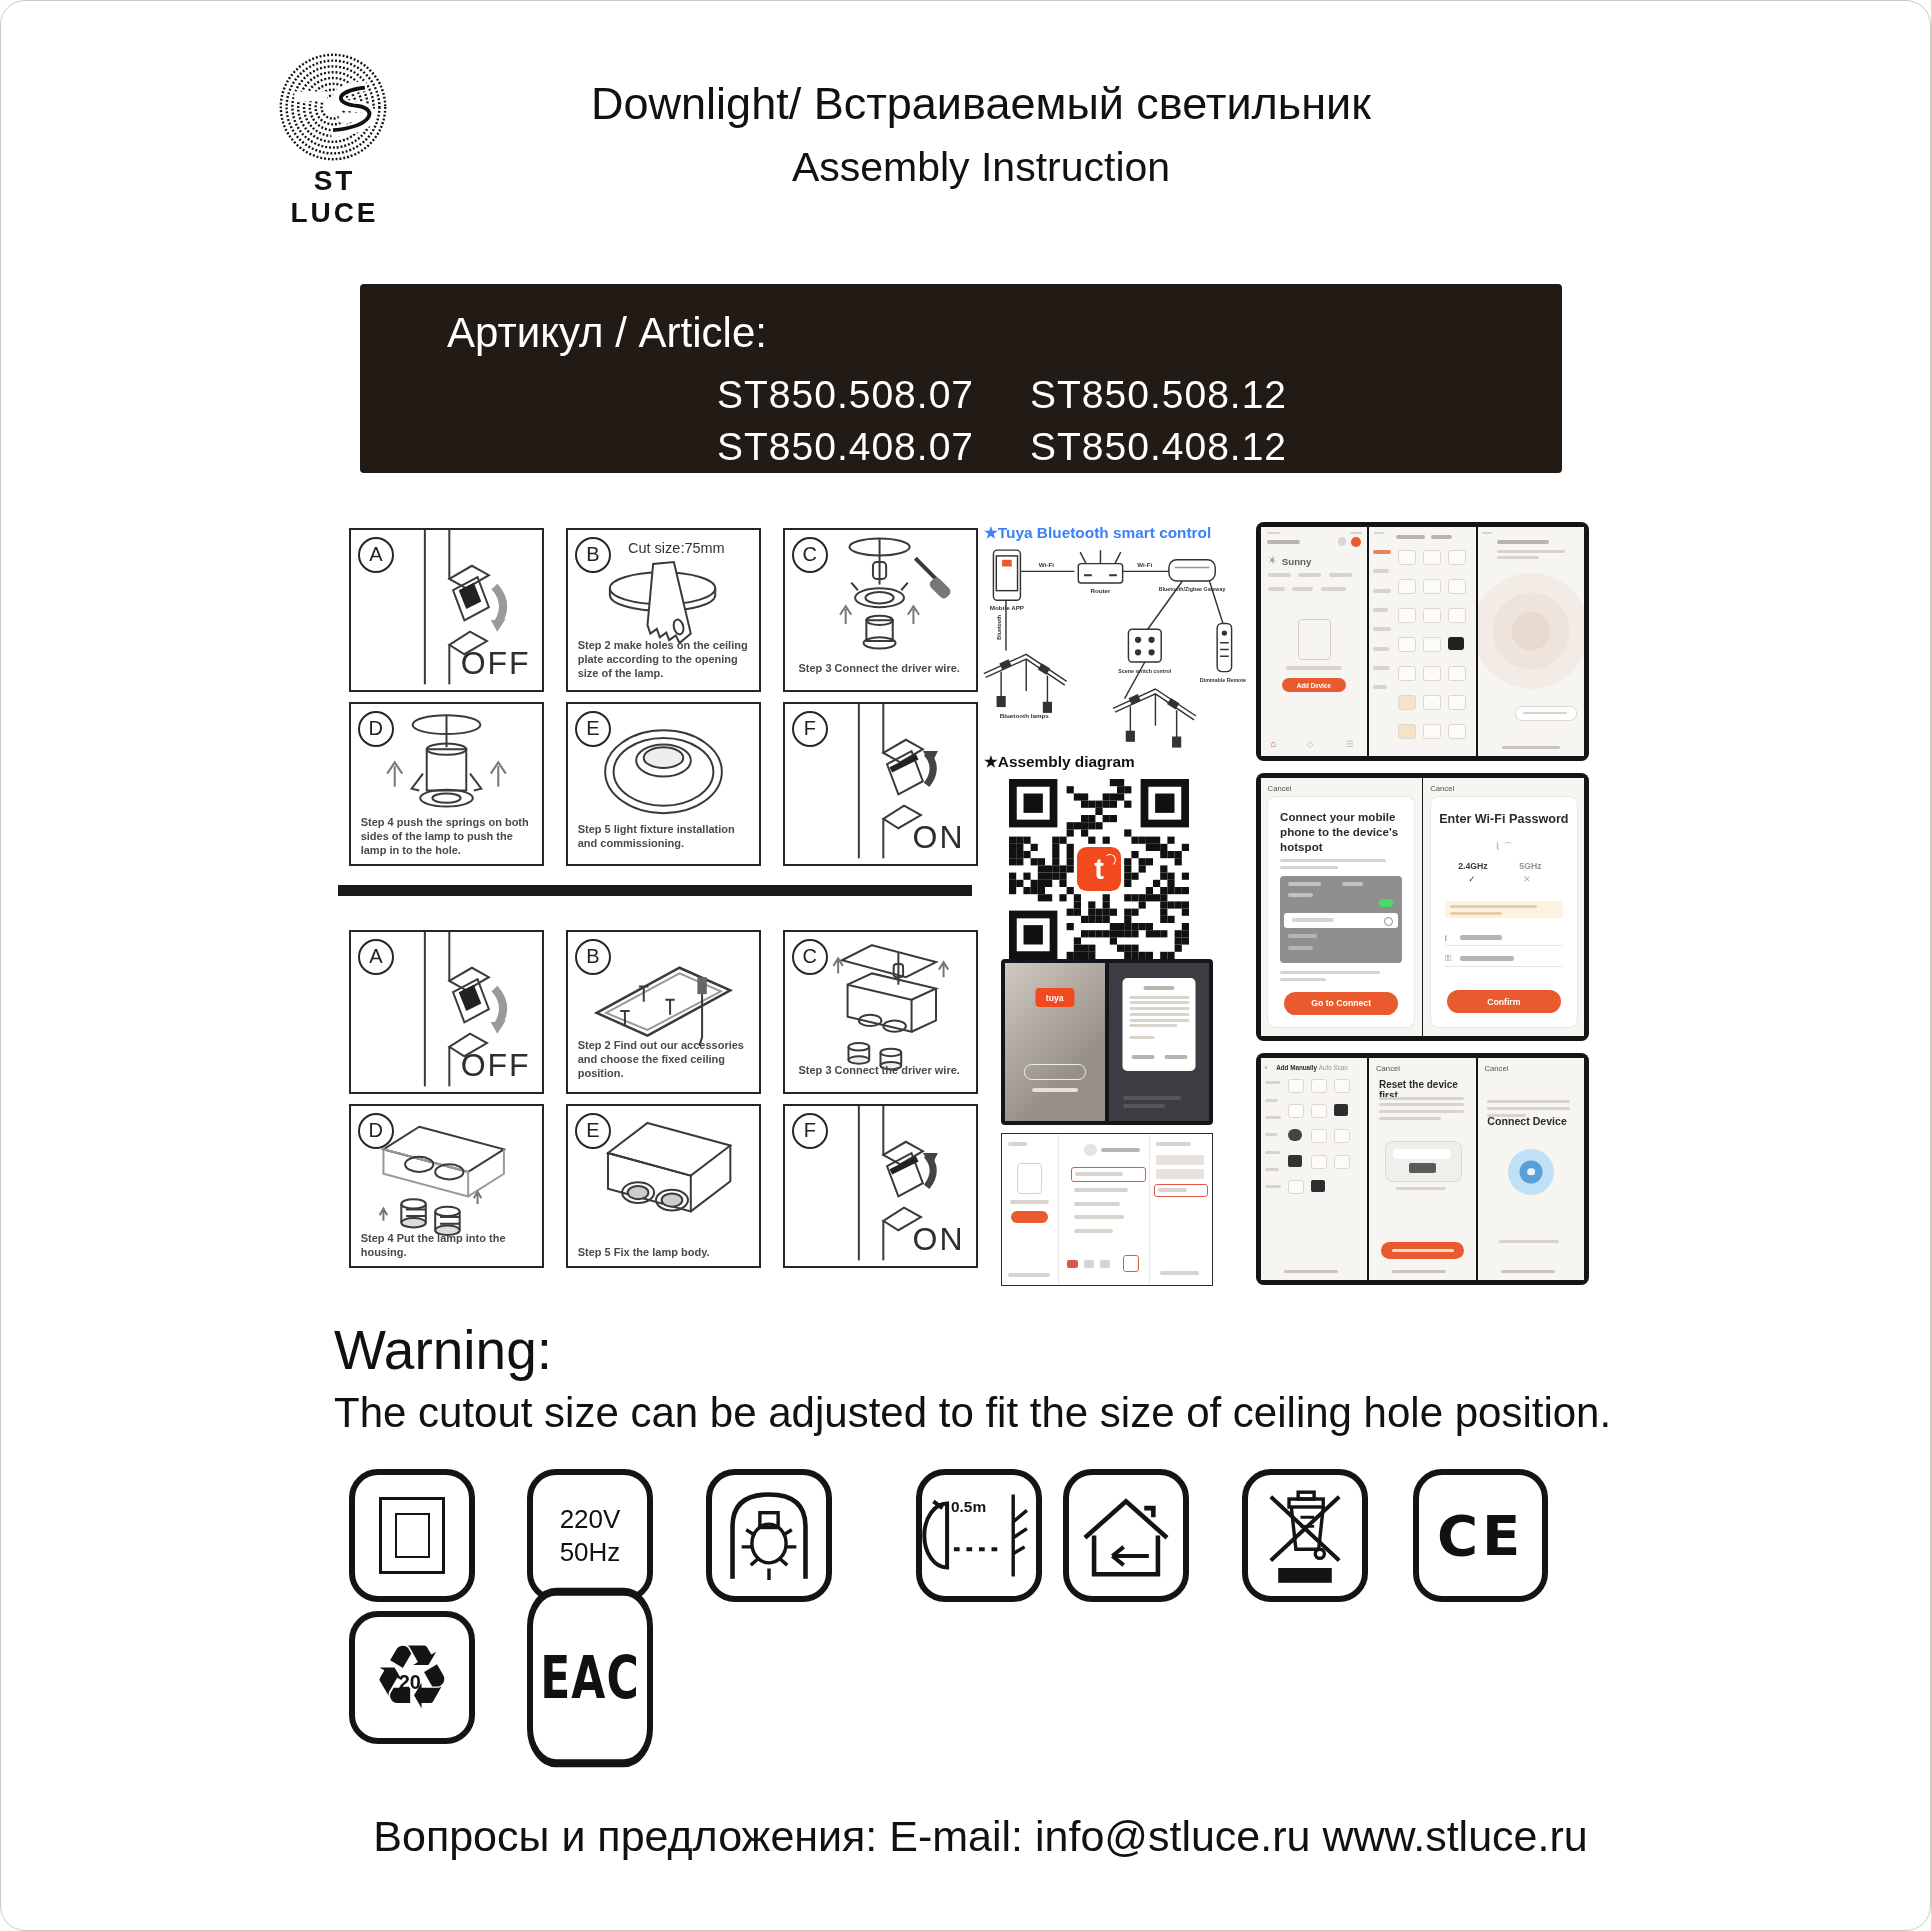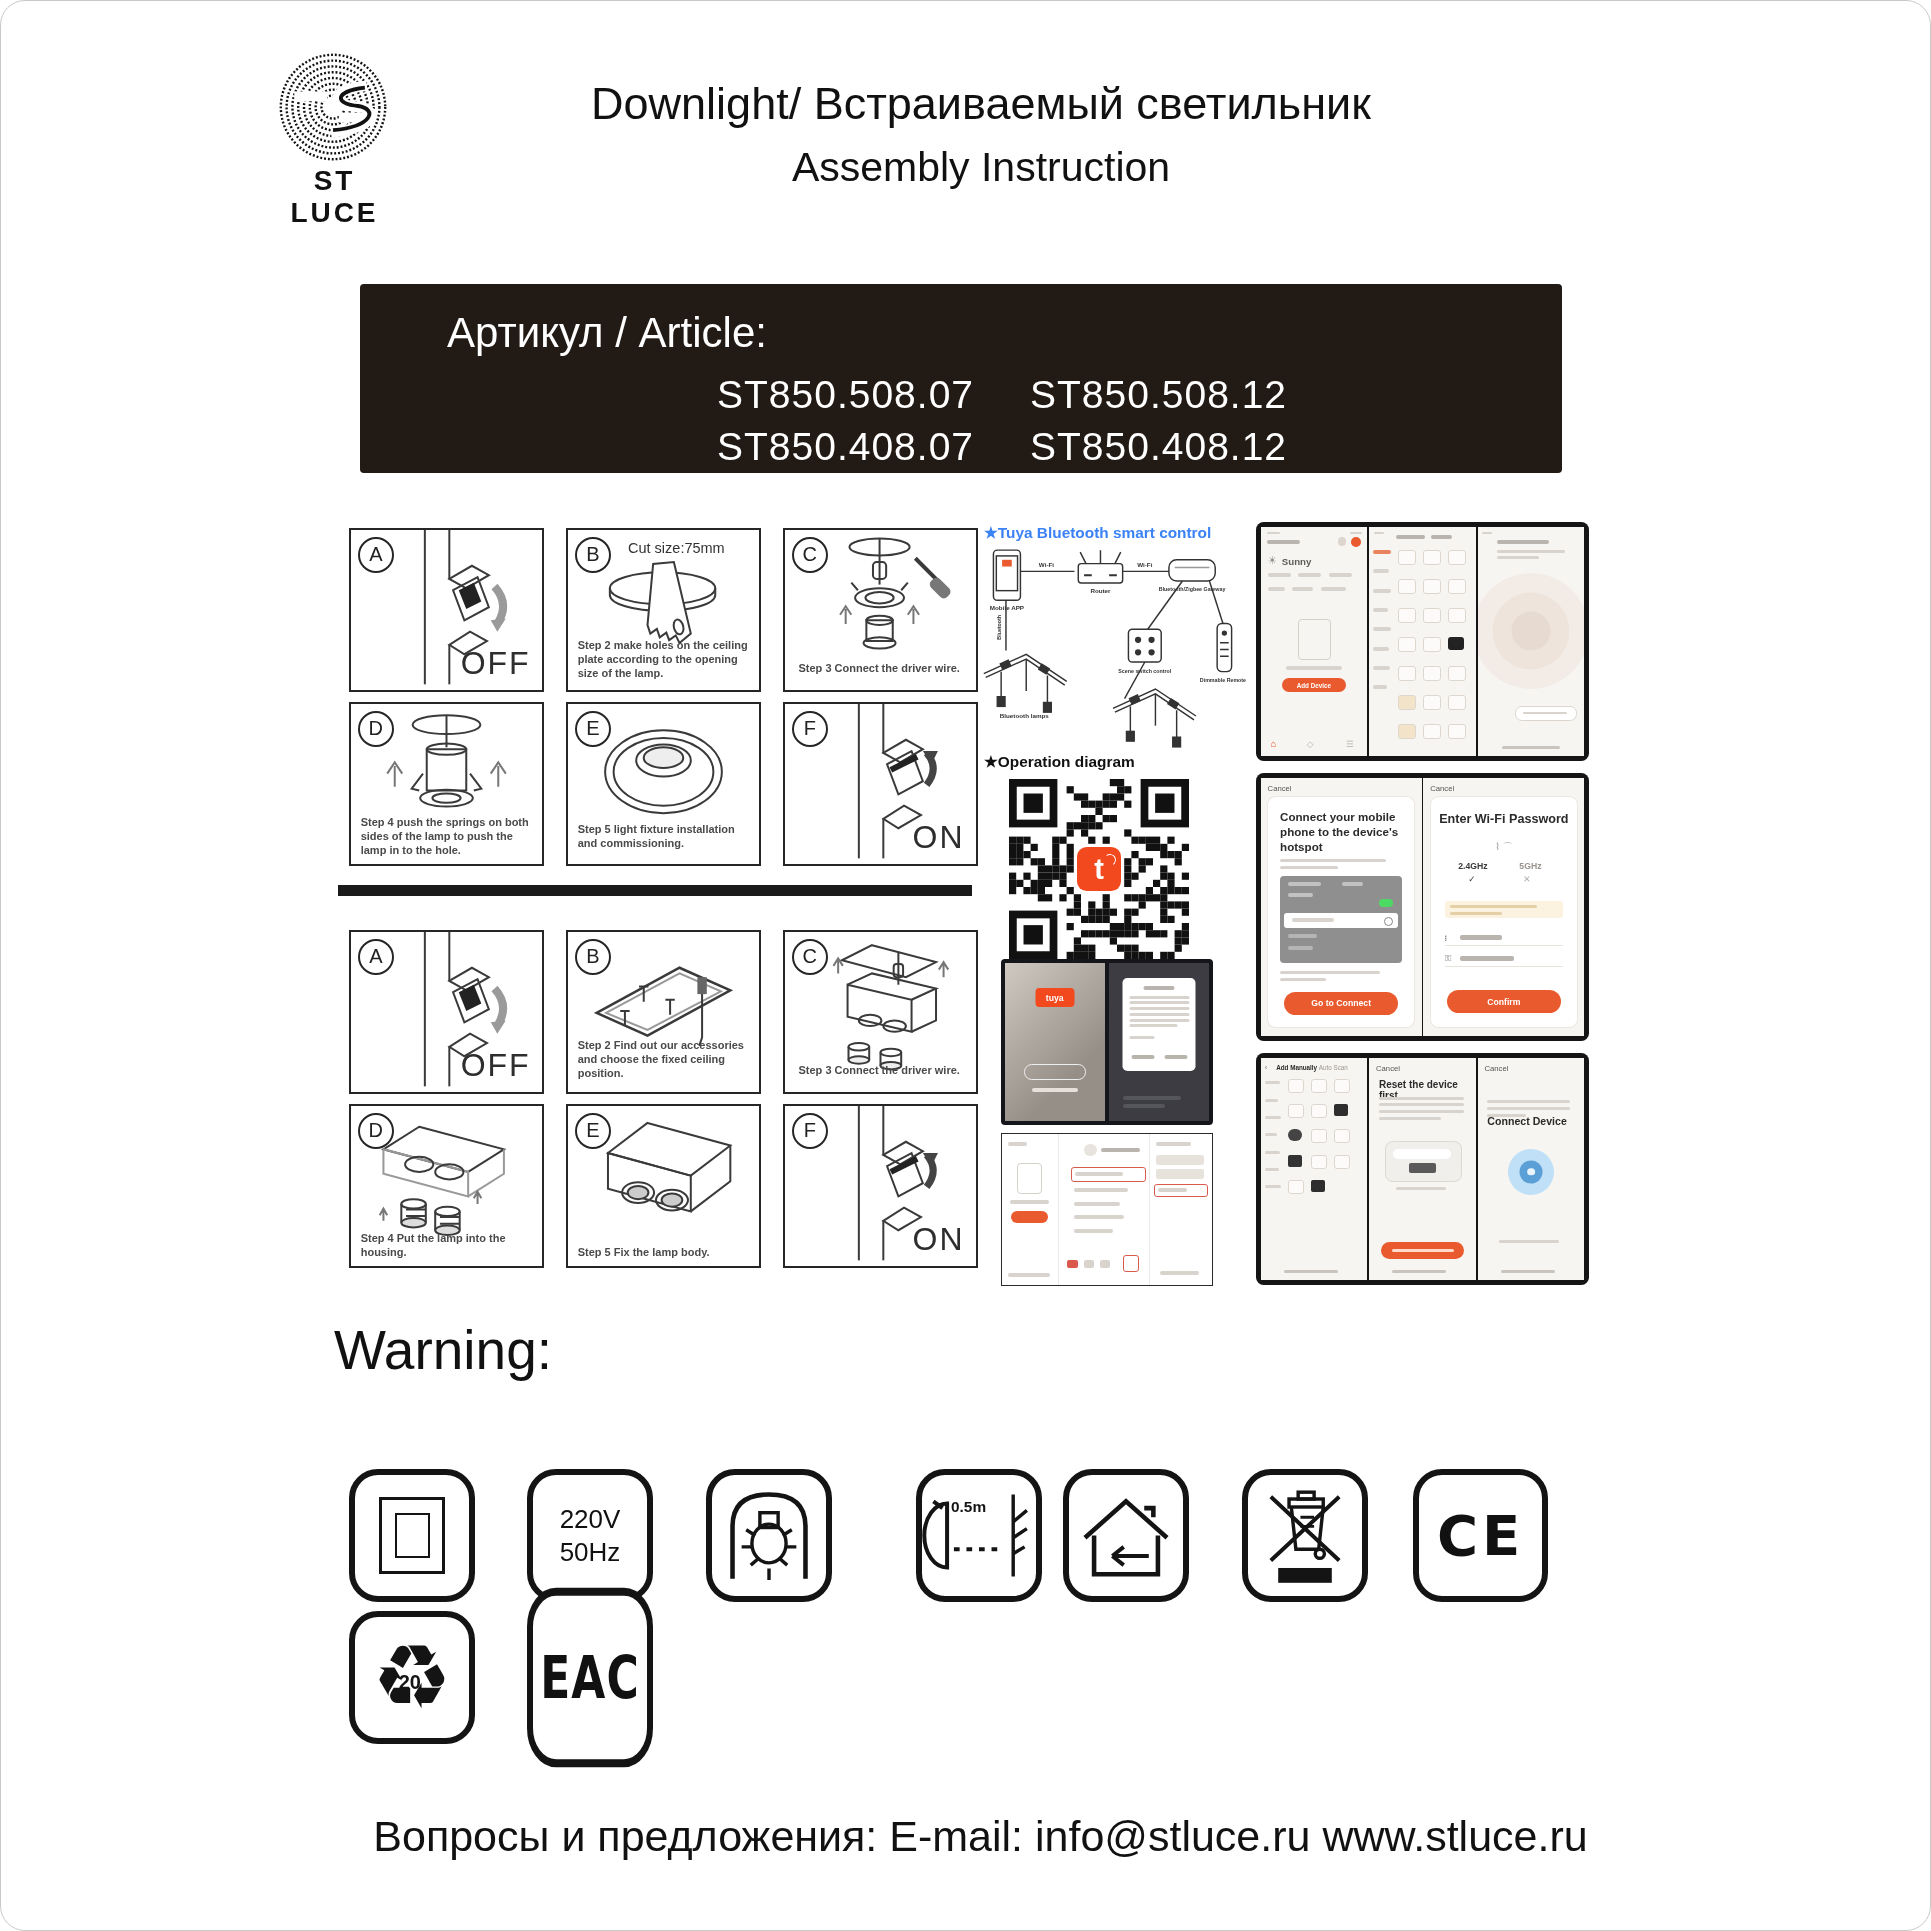--- a/index.html
+++ b/index.html
@@ -362,21 +362,21 @@
     <text class="dlabel" x="71" y="22" text-anchor="middle">Wi-Fi</text>
     <text class="dlabel" x="173" y="22" text-anchor="middle">Wi-Fi</text>
     <text class="dlabel" x="30" y="66" text-anchor="middle">Mobile APP</text>
     <text class="dlabel" x="127" y="48" text-anchor="middle">Router</text>
     <text class="dlabel" x="222" y="46" text-anchor="middle" style="font-size:5.5px">Bluetooth/Zigbee Gateway</text>
     <text class="dlabel" x="24" y="84" transform="rotate(-90 24 84)" text-anchor="middle" style="font-size:5.5px">Bluetooth</text>
     <text class="dlabel" x="173" y="131" text-anchor="middle" style="font-size:5.5px">Scene switch control</text>
     <text class="dlabel" x="278" y="141" text-anchor="end" style="font-size:5.5px">Dimmable Remote</text>
     <text class="dlabel" x="48" y="178" text-anchor="middle">Bluetooth lamps</text>
   </svg>
-  <div id="operation-label">★Operation diagram</div>
+  <div id="operation-label">★Assembly diagram</div>
 
   <div id="qr-wrap">
     <div id="qr-cells"><svg width="180" height="180" viewBox="0 0 186 186">
           <rect x="104.16" y="0.00" width="7.44" height="7.44" fill="#111"></rect>
           <rect x="111.60" y="0.00" width="7.44" height="7.44" fill="#111"></rect>
           <rect x="59.52" y="7.44" width="7.44" height="7.44" fill="#111"></rect>
           <rect x="111.60" y="7.44" width="7.44" height="7.44" fill="#111"></rect>
           <rect x="119.04" y="7.44" width="7.44" height="7.44" fill="#111"></rect>
           <rect x="66.96" y="14.88" width="7.44" height="7.44" fill="#111"></rect>
           <rect x="74.40" y="14.88" width="7.44" height="7.44" fill="#111"></rect>
@@ -804,20 +804,21 @@
       <div class="sk" style="left:9.7px;top:56px;width:39px;height:3.4px;"></div>
       <div class="abs" style="left:50%;top:114px;transform:translate(-50%,-50%);width:46px;height:46px;border-radius:50%;background:#bfe0f7;"></div>
       <div class="abs" style="left:50%;top:114px;transform:translate(-50%,-50%);width:23px;height:23px;border-radius:50%;background:#5a9fd6;"></div>
       <div class="abs" style="left:50%;top:114px;transform:translate(-50%,-50%);width:7.7px;height:7.7px;border-radius:50%;background:#eaf4fc;"></div>
       <div class="sk" style="left:21px;bottom:37px;width:60px;height:3.4px;"></div>
       <div class="sk" style="left:23px;bottom:7.7px;width:54px;height:2.9px;background:#c9c4be;"></div>
     </div>
   </div>
 
   <div id="warning-title">Warning:</div>
+  <div id="warning-text">The cutout size can be adjusted to fit the size of ceiling hole position.</div>
 
   <div class="tile" style="left:348px;top:1468px;">
     <div style="width:60px;height:71px;border:3.9px solid #141414;display:flex;align-items:center;justify-content:center;">
       <div style="width:31px;height:41px;border:2.9px solid #141414;"></div>
     </div>
   </div>
   <div class="tile" id="tile-voltage" style="left:526px;top:1468px;">
     <div>220V</div>
     <div>50Hz</div>
   </div>

